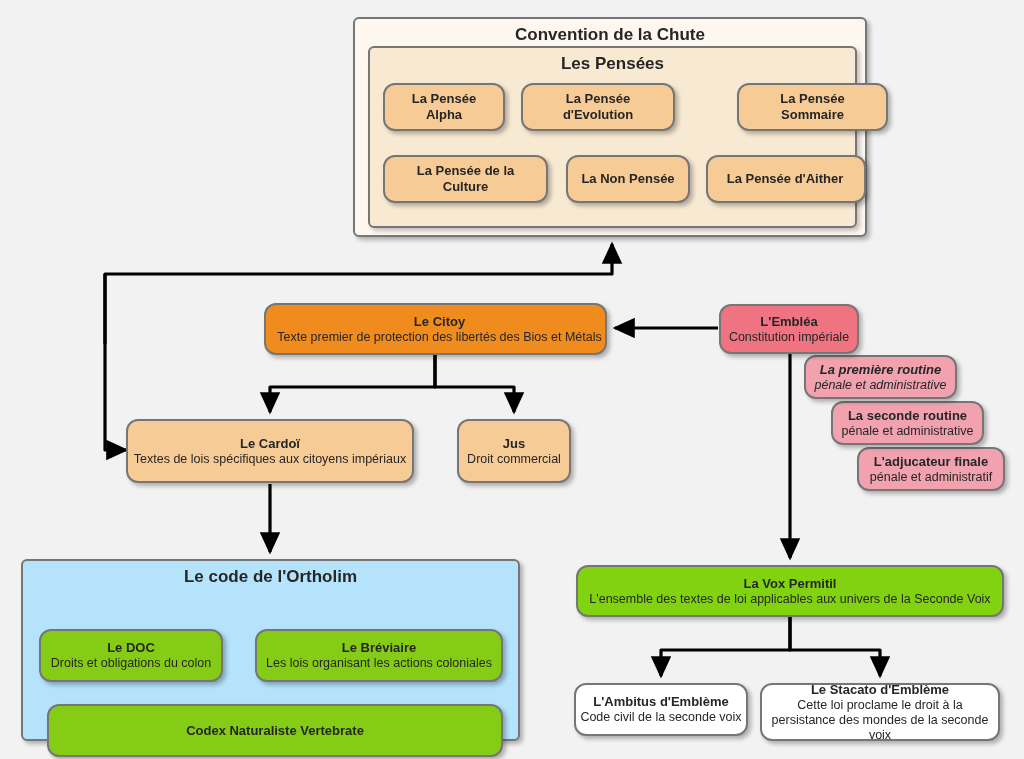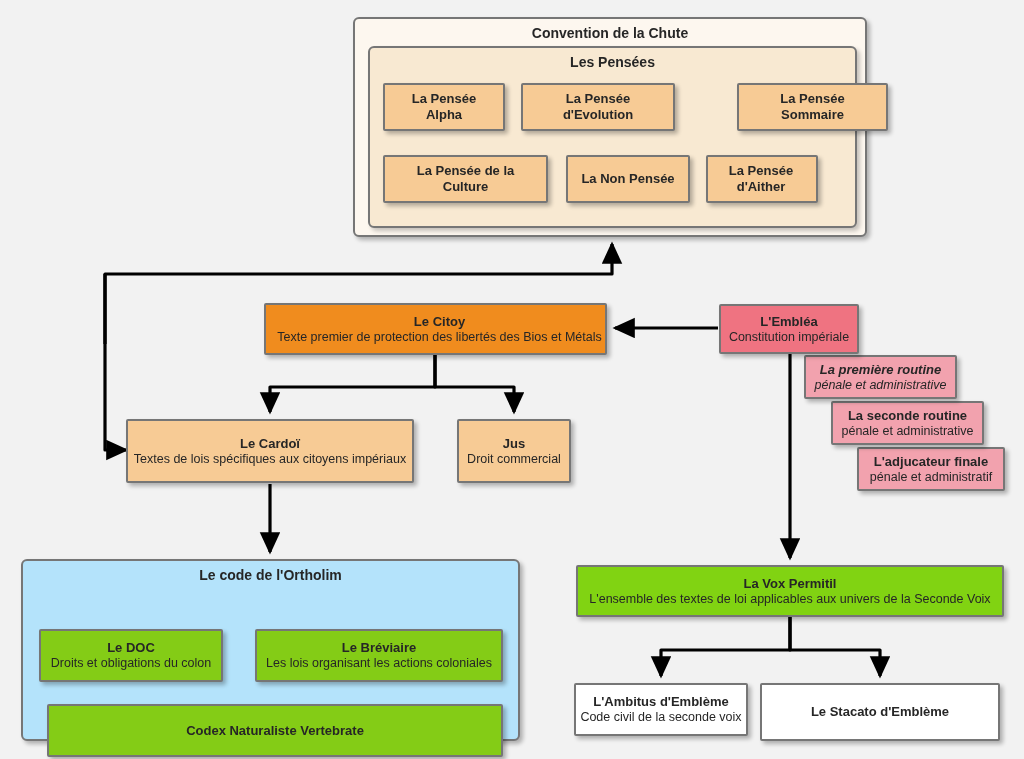--- a/index.html
+++ b/index.html
@@ -26,21 +26,21 @@
     top: 0;
     width: 1024px;
     height: 759px;
     pointer-events: none;
     z-index: 5;
   }
   .node {
     position: absolute;
     box-sizing: border-box;
     border: 2px solid #767676;
-    border-radius: 2px;
+    border-radius: 12px;
     box-shadow: 3px 3px 4px rgba(0,0,0,0.28);
     display: flex;
     flex-direction: column;
     align-items: center;
     justify-content: center;
     text-align: center;
     color: #262626;
     z-index: 10;
   }
   .node .ttl {
@@ -56,21 +56,21 @@
     position: absolute;
     box-sizing: border-box;
     border: 2px solid #767676;
     border-radius: 6px;
     box-shadow: 3px 3px 4px rgba(0,0,0,0.28);
     z-index: 8;
   }
   .container-title {
     text-align: center;
     font-weight: bold;
-    font-size: 14px;
+    font-size: 17px;
     color: #262626;
     padding-top: 6px;
   }
 
   
   #convention {
     left: 353px; top: 17px; width: 514px; height: 220px;
     background: #fdf7ef;
   }
   #pensees {
@@ -158,21 +158,21 @@
   <div class="node pensee" style="left:691px; top:83px; width:151px;margin-left:46px;">
     <div class="ttl">La Pensée Sommaire</div>
   </div>
 
   <div class="node pensee" style="left:383px; top:155px; width:165px;">
     <div class="ttl">La Pensée de la Culture</div>
   </div>
   <div class="node pensee" style="left:566px; top:155px; width:124px;">
     <div class="ttl">La Non Pensée</div>
   </div>
-  <div class="node pensee" style="left:706px; top:155px; width:112px;padding-left:8px;">
+  <div class="node pensee" style="left:706px; top:155px; width:160px;padding-left:8px;">
     <div class="ttl">La Pensée d'Aither</div>
   </div>
 
   <div class="node citoy-box" style="left:264px; top:303px; width:343px; height:52px;padding-left:8px;">
     <div class="ttl">Le Citoy</div>
     <div class="sub">Texte premier de protection des libertés des Bios et Métals</div>
   </div>
 
   <div class="node tan-box" style="left:126px; top:419px; width:288px; height:64px;">
     <div class="ttl">Le Cardoï</div>
@@ -227,15 +227,16 @@
     <div class="sub">L'ensemble des textes de loi applicables aux univers de la Seconde Voix</div>
   </div>
 
   <div class="node white-box" style="left:574px; top:683px; width:174px; height:53px;">
     <div class="ttl">L'Ambitus d'Emblème</div>
     <div class="sub">Code civil de la seconde voix</div>
   </div>
 
   <div class="node white-box" style="left:760px; top:683px; width:240px; height:58px; padding:0 6px;">
     <div class="ttl">Le Stacato d'Emblème</div>
+    <div class="sub">Cette loi proclame le droit à la persistance des mondes de la seconde voix</div>
   </div>
 
 </div>
 
 </body></html>

